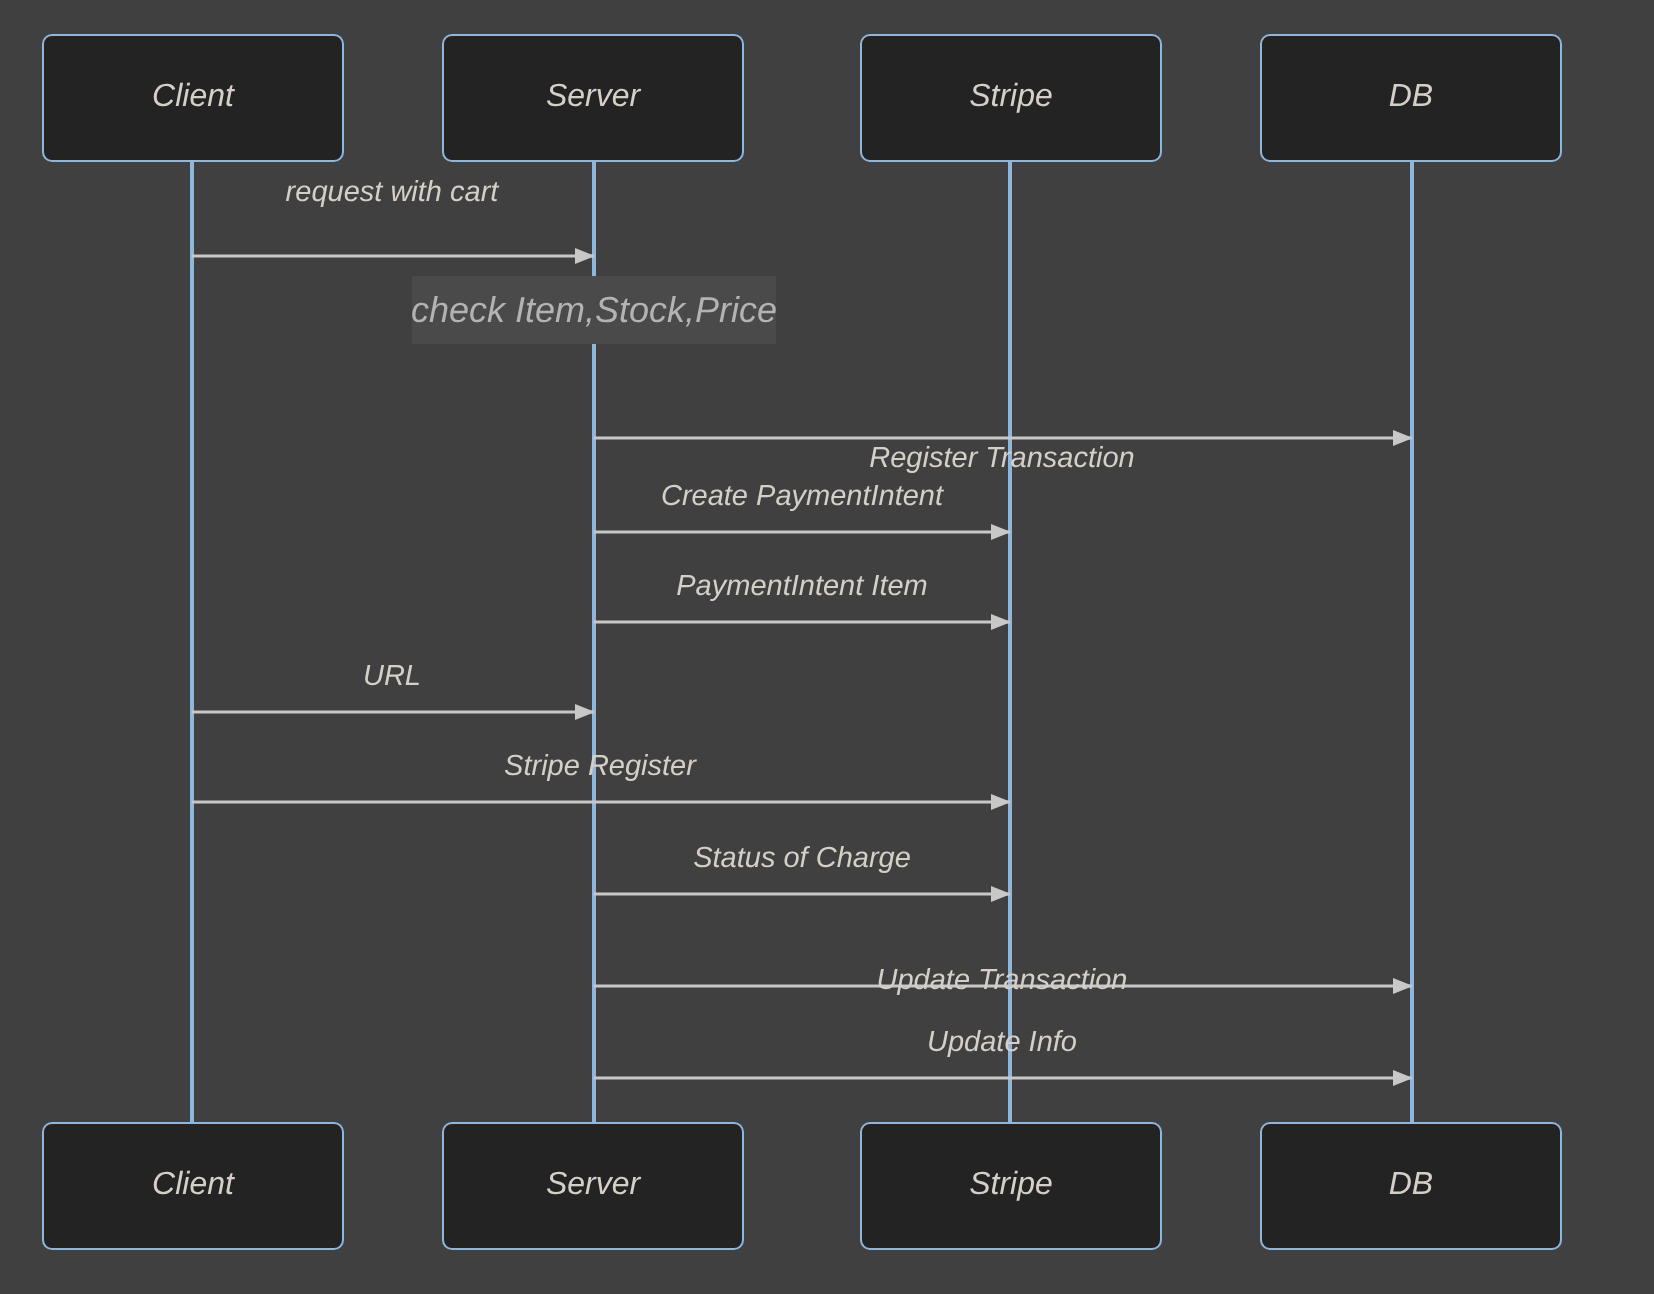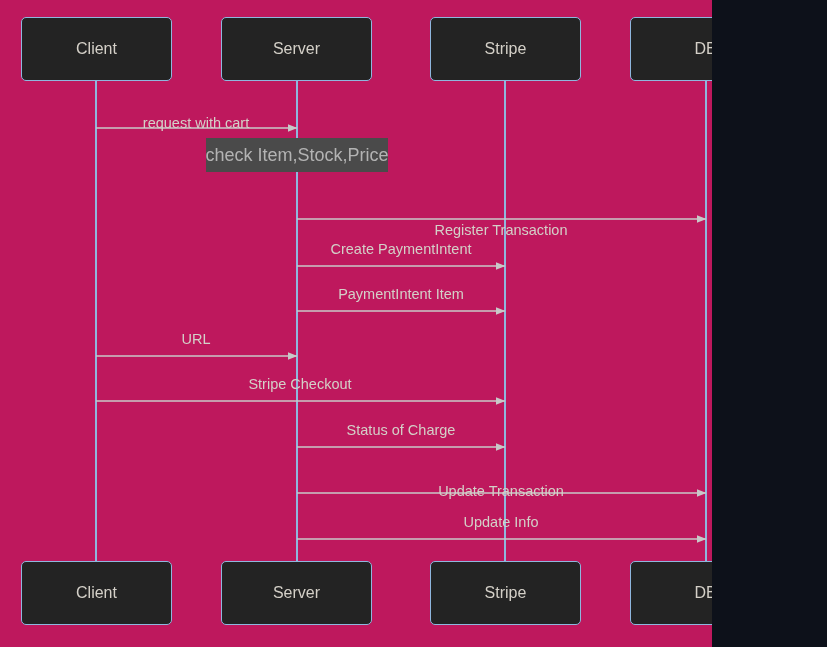--- a/index.html
+++ b/index.html
@@ -7,24 +7,25 @@
     margin: 0;
     padding: 0;
     background: #0d111a;
   }
   body {
     font-family: "Liberation Sans", sans-serif;
     -webkit-font-smoothing: antialiased;
   }
   #diagram-canvas {
     position: relative;
-    width: 712px;
+    width: 827px;
     height: 647px;
-    background: #be185d;
+    background: #404040;
     overflow: hidden;
+    font-style: italic;
   }
   #diagram-svg {
     position: absolute;
     top: 0;
     left: 0;
     width: 827px;
     height: 647px;
     display: block;
   }
   .participant-box {
@@ -124,26 +125,26 @@
         <span class="participant-label">Server</span>
       </div>
       <div class="participant-box" style="left: 430px; top: 561px; width: 151px; height: 64px;">
         <span class="participant-label">Stripe</span>
       </div>
       <div class="participant-box" style="left: 630px; top: 561px; width: 151px; height: 64px;">
         <span class="participant-label">DB</span>
       </div>
     </div>
   <div id="labels-layer">
-      <div class="msg-label" style="left: 196px; top: 130px;">request with cart</div>
+      <div class="msg-label" style="left: 196px; top: 104px;">request with cart</div>
       <div class="msg-label" style="left: 501px; top: 209px; margin-top: 28px;">Register Transaction</div>
       <div class="msg-label" style="left: 401px; top: 256px;">Create PaymentIntent</div>
       <div class="msg-label" style="left: 401px; top: 301px;">PaymentIntent Item</div>
       <div class="msg-label" style="left: 196px; top: 346px;">URL</div>
-      <div class="msg-label" style="left: 300px; top: 391px;">Stripe Checkout</div>
+      <div class="msg-label" style="left: 300px; top: 391px;">Stripe Register</div>
       <div class="msg-label" style="left: 401px; top: 437px;">Status of Charge</div>
       <div class="msg-label" style="left: 501px; top: 498px;">Update Transaction</div>
       <div class="msg-label" style="left: 501px; top: 529px;">Update Info</div>
     </div>
   <div id="notes-layer">
       <div class="note-box" style="left: 206px; top: 138px; width: 182px; height: 34px;">
         <span class="note-label">check Item,Stock,Price</span>
       </div>
     </div>
 

